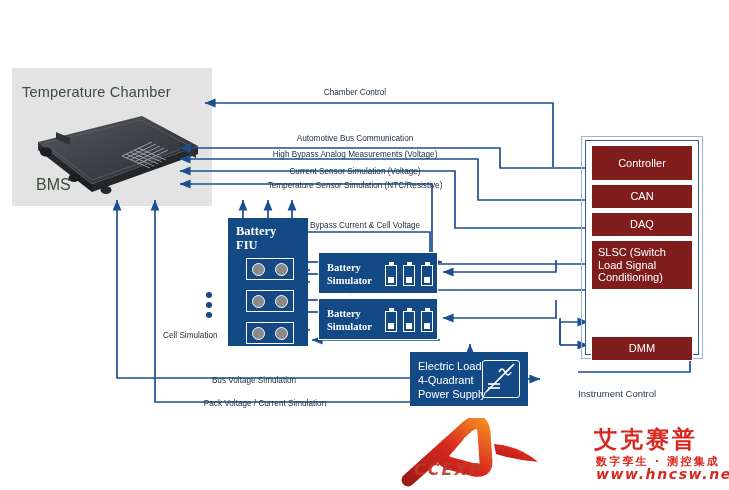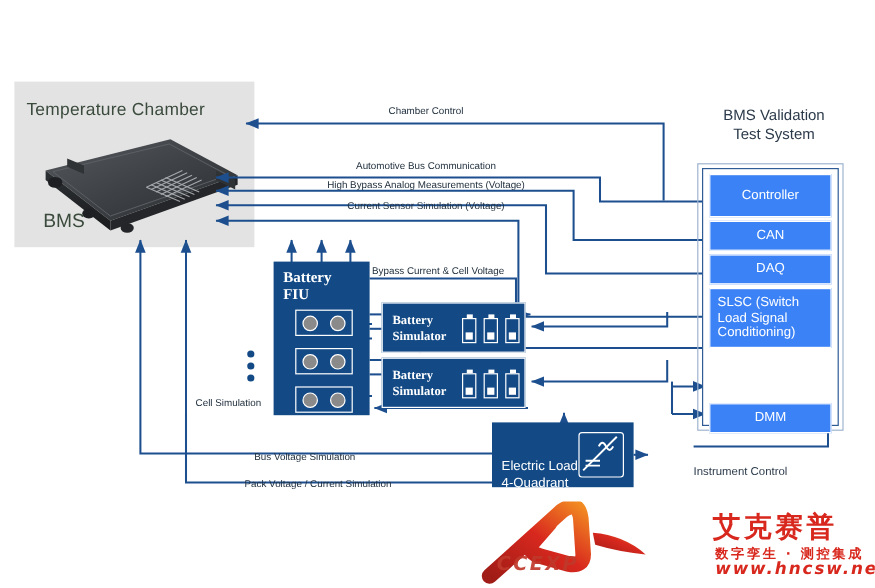--- a/index.html
+++ b/index.html
@@ -26,21 +26,21 @@
     position:absolute;left:36px;top:176px;
     font-size:16px;color:#3a4a3c;
   }
 
   
   .ecu{position:absolute;left:30px;top:112px;width:172px;height:92px;}
 
   
   .blk{
     position:absolute;
-    background:#3b82f6;
+    background:#7f1d1d;
     border:1.4px solid #ffffff;
     box-sizing:border-box;
     color:#ffffff;
     display:flex;align-items:center;justify-content:center;
     text-align:center;
     font-size:11px;line-height:1.18;
   }
   .rackframe{
     position:absolute;left:585px;top:140px;width:114px;height:215px;
     border:1.1px solid #2f5c94;background:#ffffff;box-sizing:border-box;
@@ -103,21 +103,21 @@
     position:absolute;left:3px;top:15px;width:6px;height:6px;background:#ffffff;
   }
 
   
   .eload{
     position:absolute;left:410px;top:352px;width:118px;height:54px;
     background:#134a86;
   }
   .eload-txt{
     position:absolute;left:8px;top:7px;color:#ffffff;font-size:11px;
-    line-height:1.28;text-align:left;margin-top:23px;
+    line-height:1.28;text-align:left;
   }
   .eload-icon{
     position:absolute;right:8px;top:8px;width:38px;height:38px;
     border:1.8px solid #ffffff;box-sizing:border-box;border-radius:3px;
   }
 
   
   .wlabel{
     position:absolute;font-size:8.2px;color:#22313f;white-space:nowrap;
     background:transparent;
@@ -239,20 +239,21 @@
       <path d="M560,345 L588,345"></path>
       <path d="M440,340 L312,340"></path>
       <path d="M528,379 L540,379"></path>
     </g>
   </svg>
 
   <div class="wlabel c" style="left:355px;top:88px;">Chamber Control</div>
   <div class="wlabel c" style="left:355px;top:134px;">Automotive Bus Communication</div>
   <div class="wlabel c" style="left:355px;top:150px;">High Bypass Analog Measurements (Voltage)</div>
   <div class="wlabel c" style="left:355px;top:167px;">Current Sensor Simulation (Voltage)</div>
+  <div class="wlabel c" style="left:355px;top:181px;">Temperature Sensor Simulation (NTC/Resistive)</div>
   <div class="wlabel" style="left:310px;top:221px;">Bypass Current &amp; Cell Voltage</div>
   <div class="wlabel" style="left:163px;top:331px;">Cell Simulation</div>
   <div class="wlabel c" style="left:242px;top:376px;padding-left:24px;">Bus Voltage Simulation</div>
   <div class="wlabel c" style="left:265px;top:399px;">Pack Voltage / Current Simulation</div>
 
   <div class="fiu"></div>
   <div class="fiu-title">
     <span>Battery</span><br>
     <span>FIU</span>
   </div>
@@ -327,24 +328,20 @@
     <div class="eload-icon">
       <svg viewBox="0 0 34 34" width="34" height="34">
         <line x1="3" y1="31" x2="31" y2="3" stroke="#fff" stroke-width="1.6"></line>
         <path d="M16 11 q3 -6 6 0 q3 6 6 0" fill="none" stroke="#fff" stroke-width="1.6"></path>
         <line x1="5" y1="23" x2="17" y2="23" stroke="#fff" stroke-width="1.6"></line>
         <line x1="5" y1="27" x2="17" y2="27" stroke="#fff" stroke-width="1.6"></line>
       </svg>
     </div>
   </div>
 
-  <div class="rack-title">
-    <span>BMS Validation</span><br>
-    <span>Test System</span>
-  </div>
   <div class="rackframe2"></div>
   <div class="rackframe"></div>
 
   <div class="blk" style="left:591px;top:145px;width:102px;height:36px;">
     <span>Controller</span>
   </div>
   <div class="blk" style="left:591px;top:184px;width:102px;height:25px;">
     <span>CAN</span>
   </div>
   <div class="blk" style="left:591px;top:212px;width:102px;height:25px;">

